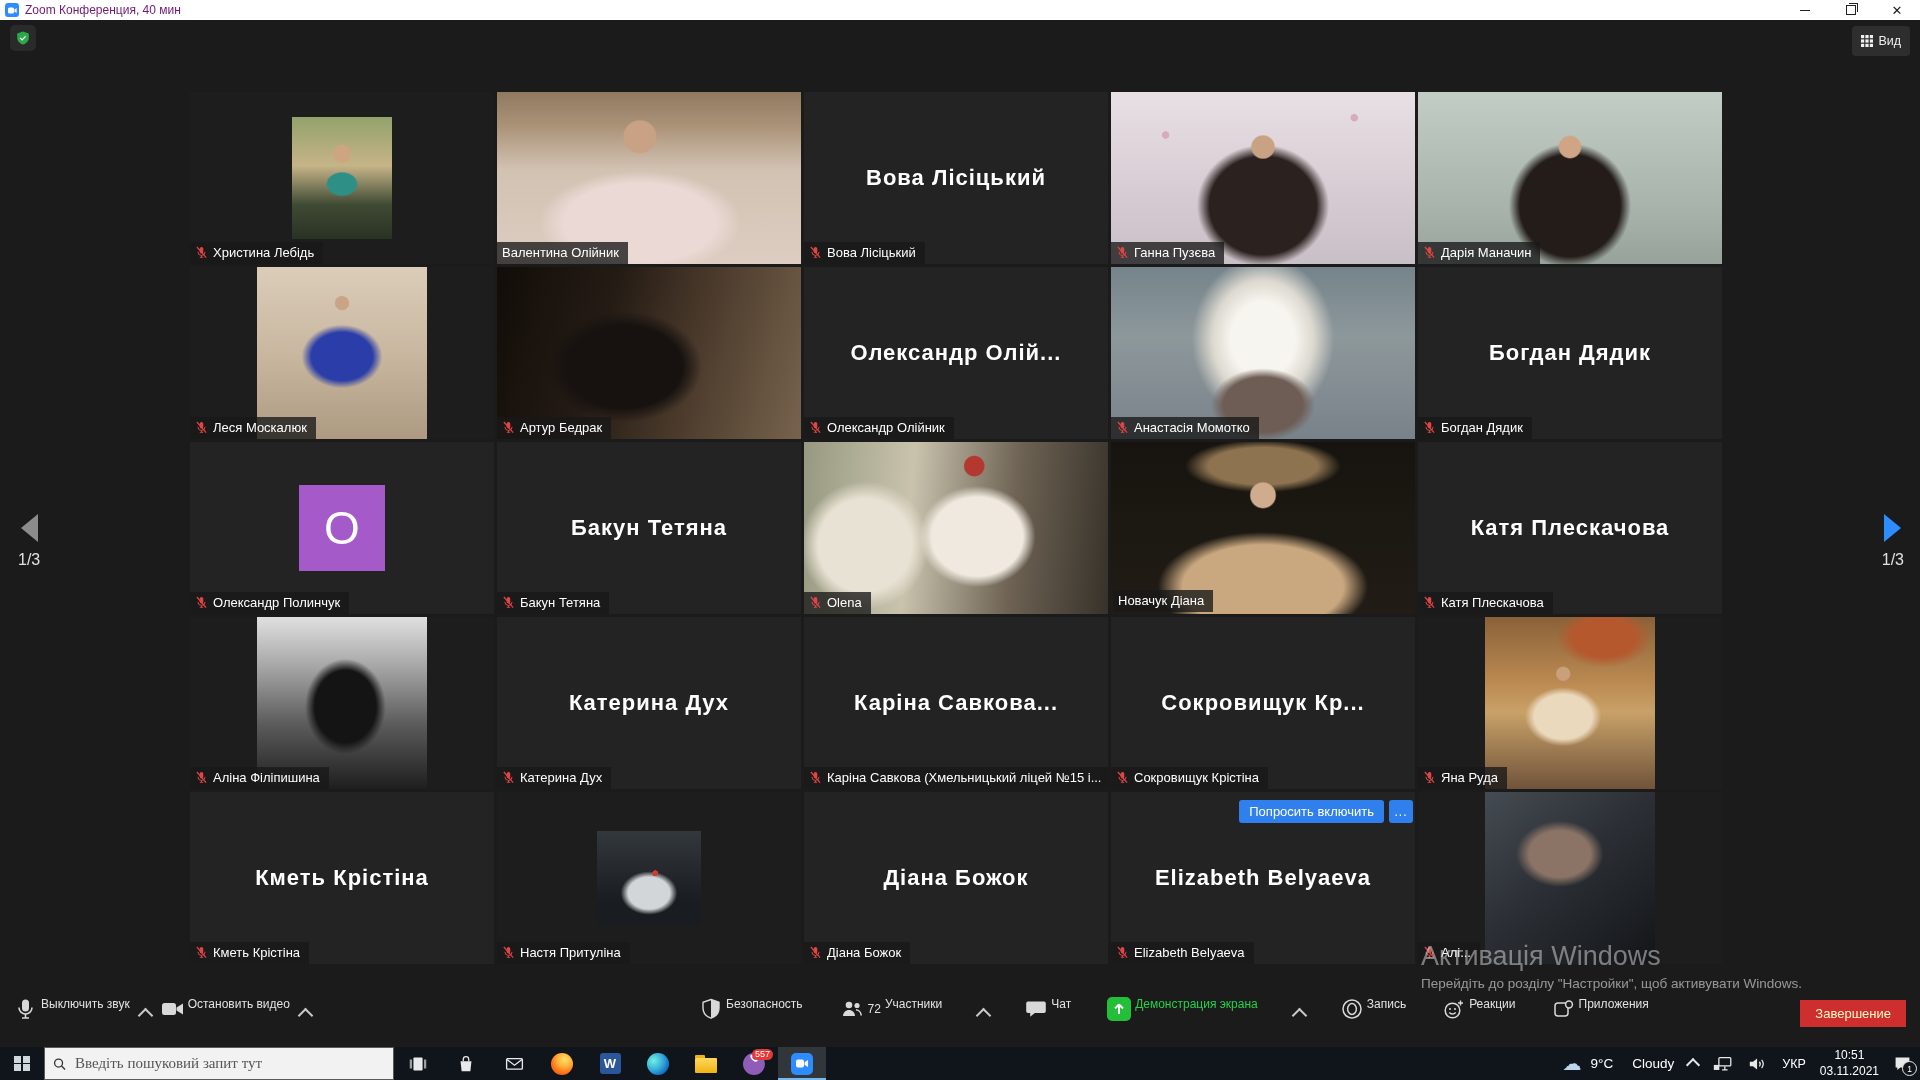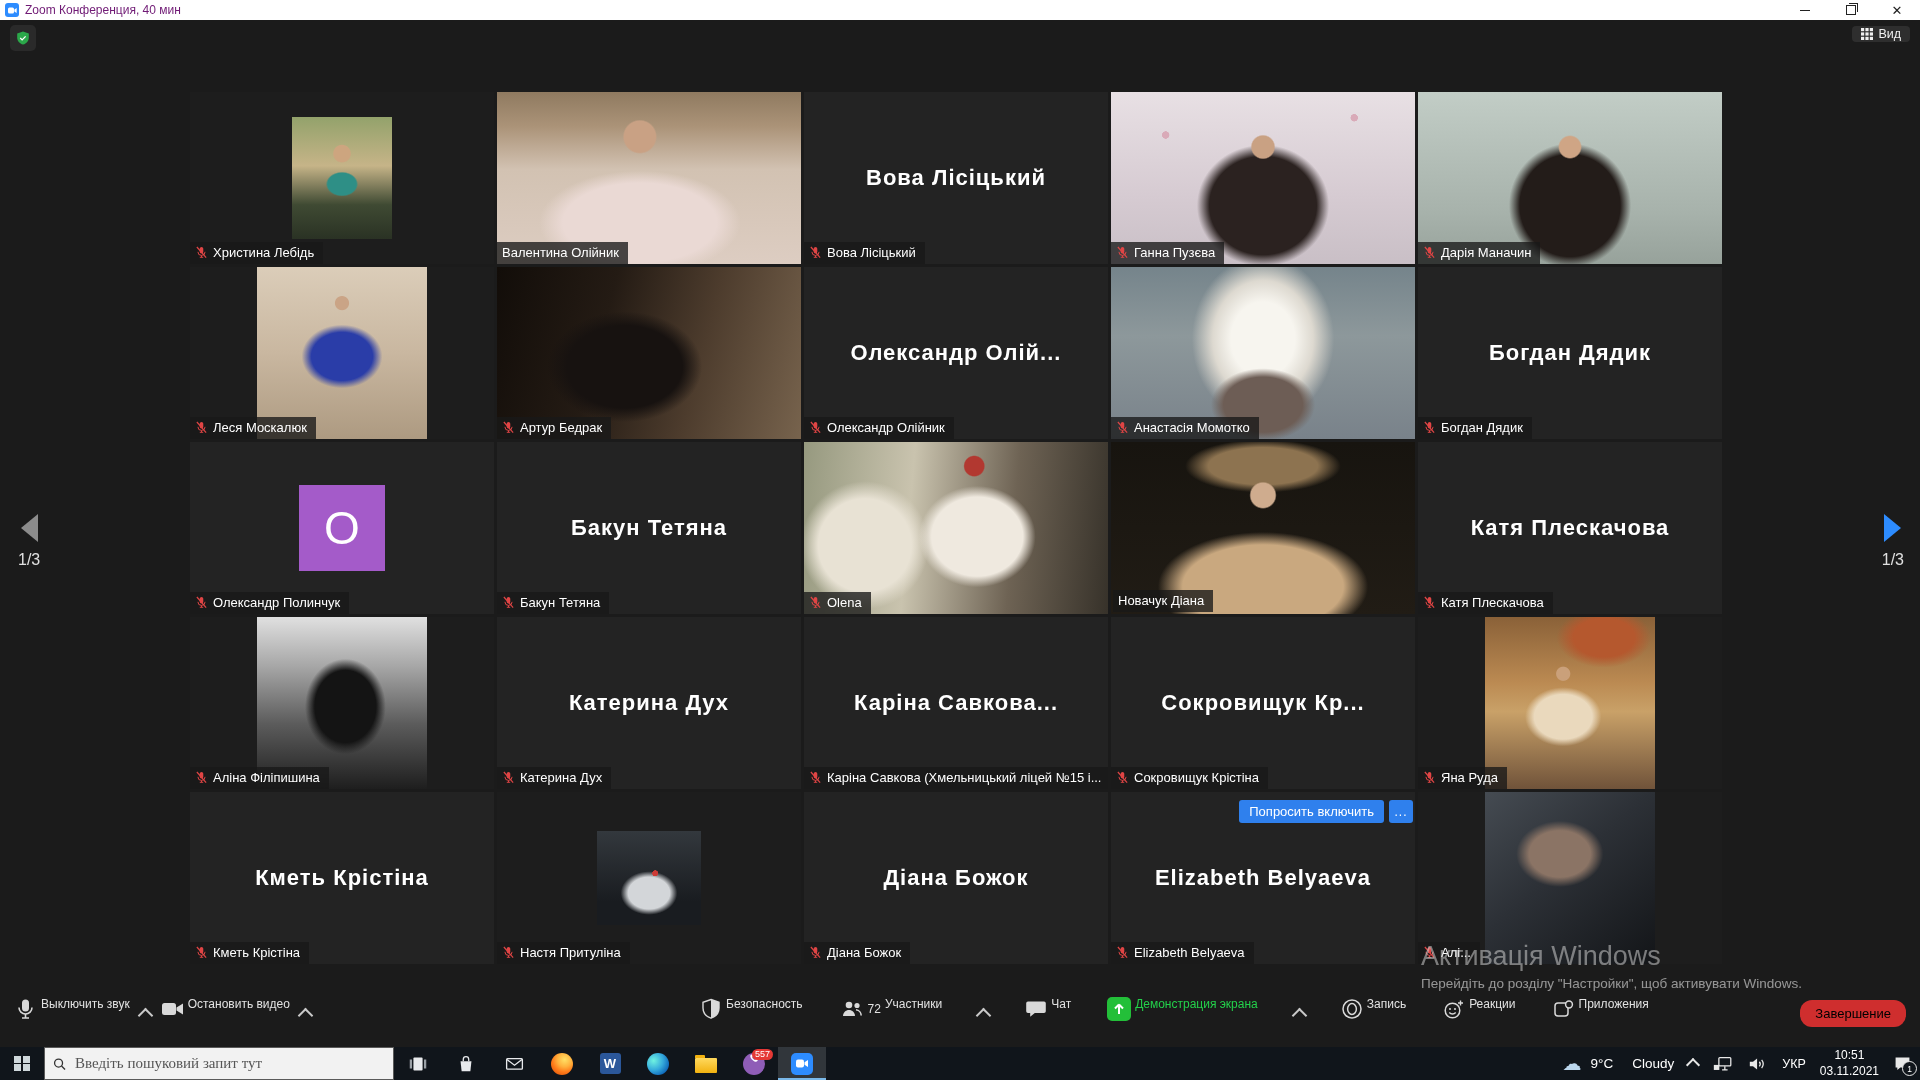--- a/index.html
+++ b/index.html
@@ -13,21 +13,21 @@
   .win-title{font-size:12px;color:#701a75;margin-left:6px;}
   .win-ctrls{margin-left:auto;display:flex;height:100%;}
   .wc{width:46px;height:100%;display:flex;align-items:center;justify-content:center;color:#222;}
   .wc-min i{display:block;width:10px;height:1px;background:#222;}
   .wc-rest i{display:block;width:8px;height:8px;border:1px solid #222;position:relative;background:#fff;}
   .wc-rest i:before{content:"";position:absolute;left:2px;top:-3px;width:8px;height:8px;border:1px solid #222;border-bottom:none;border-left:none;}
   .wc-close{font-size:13px;}
   
   .shield-slot{position:absolute;left:10px;top:25px;width:26px;height:26px;border-radius:5px;
                background:#2a2a2a;display:flex;align-items:center;justify-content:center;z-index:20;}
-  .view-btn{position:absolute;right:10px;top:26px;height:16px;background:#2e2e2e;border-radius:4px;
+  .view-btn{position:absolute;right:10px;top:26px;height:30px;background:#2e2e2e;border-radius:4px;
             display:flex;align-items:center;gap:5px;padding:0 9px;color:#f0f0f0;font-size:12.5px;z-index:20;}
   
   .grid{position:absolute;left:190px;top:92px;display:grid;
         grid-template-columns:repeat(5,304px);grid-auto-rows:172px;gap:3px;z-index:1;}
   .tile{position:relative;background:#232323;overflow:hidden;}
   .tile.highlighted{box-shadow:inset 0 0 0 2px #c8d657;}
   .video-full{position:absolute;inset:0;}
   .photo-wrap{position:absolute;inset:0;display:flex;align-items:center;justify-content:center;background:#1d1d1d;}
   .photo{flex:none;}
   .ph-tall{width:56%;height:100%;}
@@ -63,21 +63,21 @@
   .tb-left{position:absolute;left:14px;top:5px;display:flex;align-items:flex-start;gap:10px;}
   .tb-center{position:absolute;left:700px;top:5px;display:flex;align-items:flex-start;gap:36px;}
   .tbi{display:flex;flex-direction:row;align-items:flex-start;gap:4px;color:#e2e2e2;font-size:12px;cursor:pointer;}
   .tbi .ico{height:24px;display:flex;align-items:center;justify-content:center;}
   .ico-row{display:flex;align-items:flex-start;gap:3px;}
   .p-count{font-size:12px;color:#e2e2e2;margin-top:-1px;}
   .chev{width:9px;height:9px;border-left:2px solid #c9c9c9;border-top:2px solid #c9c9c9;
         transform:rotate(45deg);margin-top:13px;cursor:pointer;flex:none;}
   .share-ico{width:24px;height:24px;background:#23bf39;border-radius:5px;display:flex;align-items:center;justify-content:center;}
   .share-label{color:#23d04a;}
-  .end-btn{position:absolute;right:14px;top:8px;background:#cf2e2e;color:#000000;border:none;border-radius:12px;
+  .end-btn{position:absolute;right:14px;top:8px;background:#cf2e2e;color:#fef9c3;border:none;border-radius:0;
            font-size:13px;padding:6px 15px;font-family:inherit;cursor:pointer;}
   
   .taskbar{position:absolute;left:0;top:1047px;width:1920px;height:33px;background:#10151b;
            display:flex;align-items:center;z-index:60;}
   .start-btn{width:44px;height:33px;display:flex;align-items:center;justify-content:center;cursor:pointer;}
   .win-logo{display:grid;grid-template-columns:7px 7px;grid-template-rows:7px 7px;gap:1.5px;}
   .win-logo i{background:#cfd8dc;}
   .search-box{width:332px;height:31px;background:#f2f2f2;border:1px solid #5a5a5a;display:flex;align-items:center;gap:7px;padding:0 8px;}
   .search-box input{border:none;outline:none;background:transparent;font-size:15px;color:#be185d;width:100%;font-family:Liberation Serif, serif;}
   .search-box input::placeholder{color:#555;}

